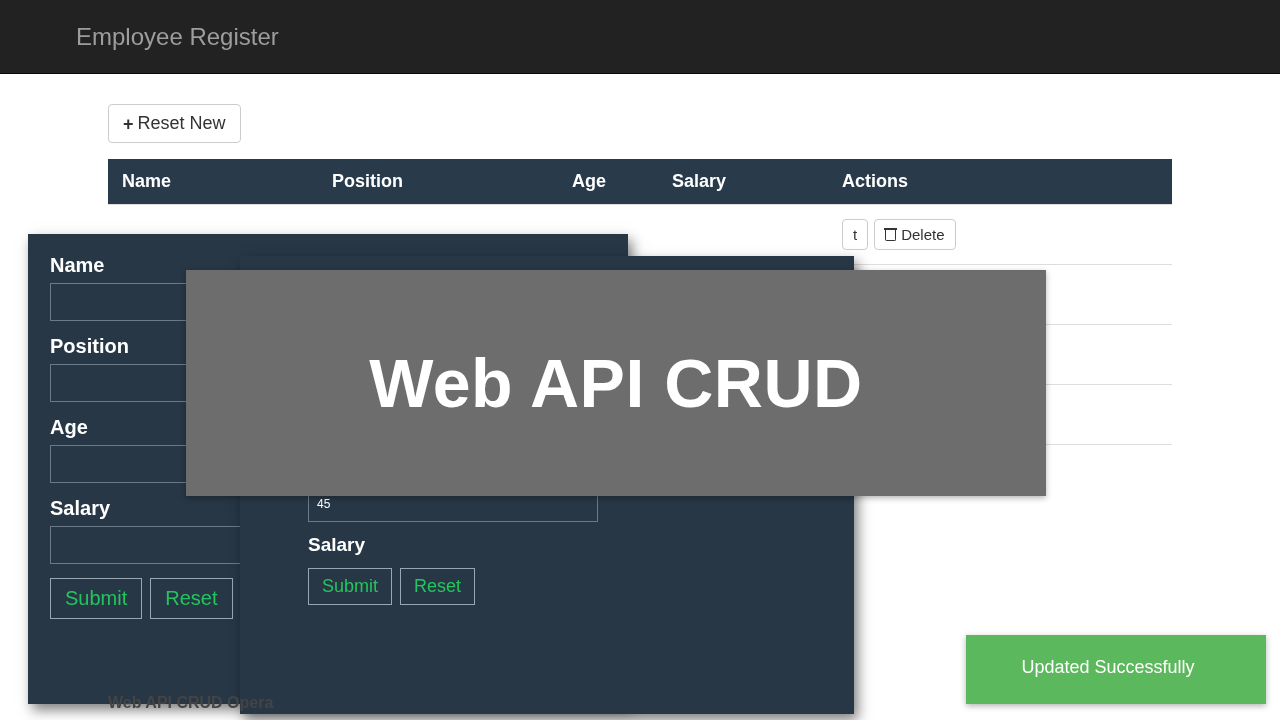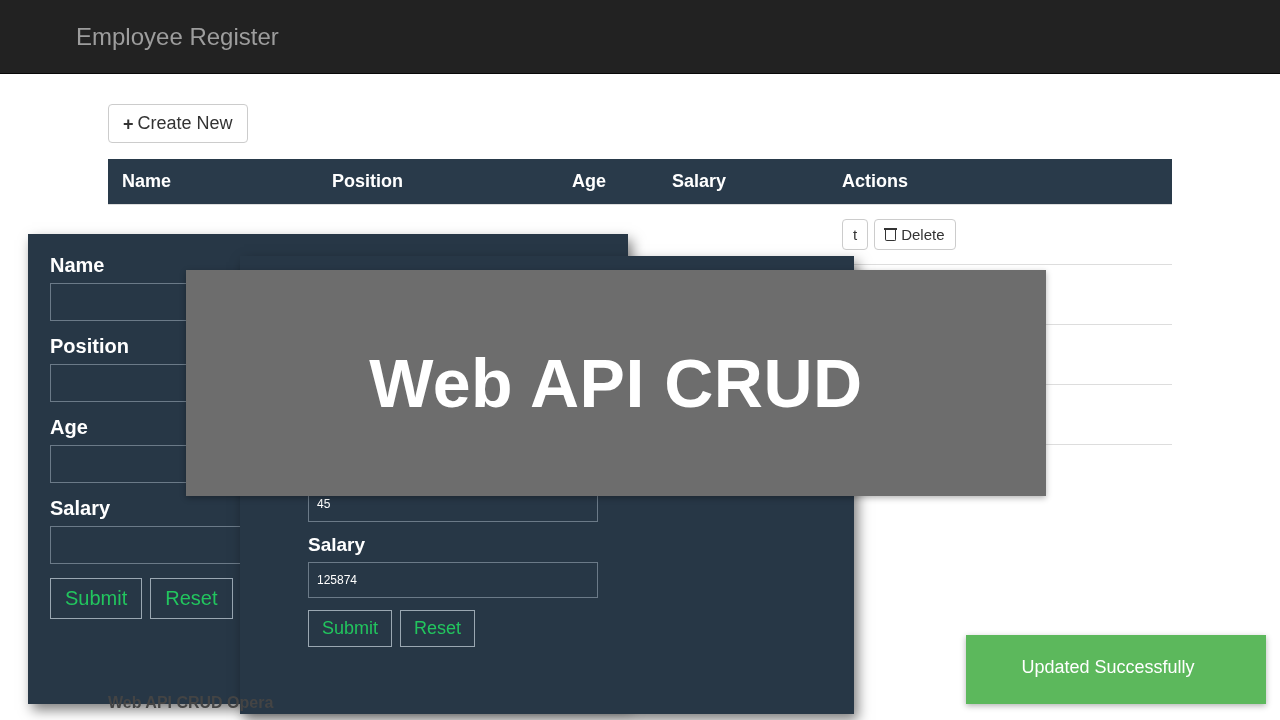--- a/index.html
+++ b/index.html
@@ -197,21 +197,21 @@
 </head>
 <body>
 
 <div class="navbar">
   <div class="navbar-title">Employee Register</div>
 </div>
 
 <div class="container">
   <button class="btn-create">
     <span class="plus-icon">+</span>
-    <span>Create New</span>
+    <span>Reset New</span>
   </button>
 
   <table class="table">
     <thead>
       <tr>
         <th style="width:210px">Name</th>
         <th style="width:240px">Position</th>
         <th style="width:100px">Age</th>
         <th style="width:170px">Salary</th>
         <th>Actions</th>
@@ -331,21 +331,20 @@
 </div>
 
 <div class="modal-form right">
   <div style="height:210px"></div>
   <div class="right-offset-group">
     <div class="form-group">
       <input class="form-input" value="45" style="">
     </div>
     <div class="form-group">
       <label class="form-label">Salary</label>
-      <input class="form-input" value="125874" style="">
     </div>
     <div class="form-buttons">
       <button class="btn-outline">Submit</button>
       <button class="btn-outline">Reset</button>
     </div>
   </div>
 </div>
 
 <div class="overlay-title">
   <div>Web API CRUD</div>

